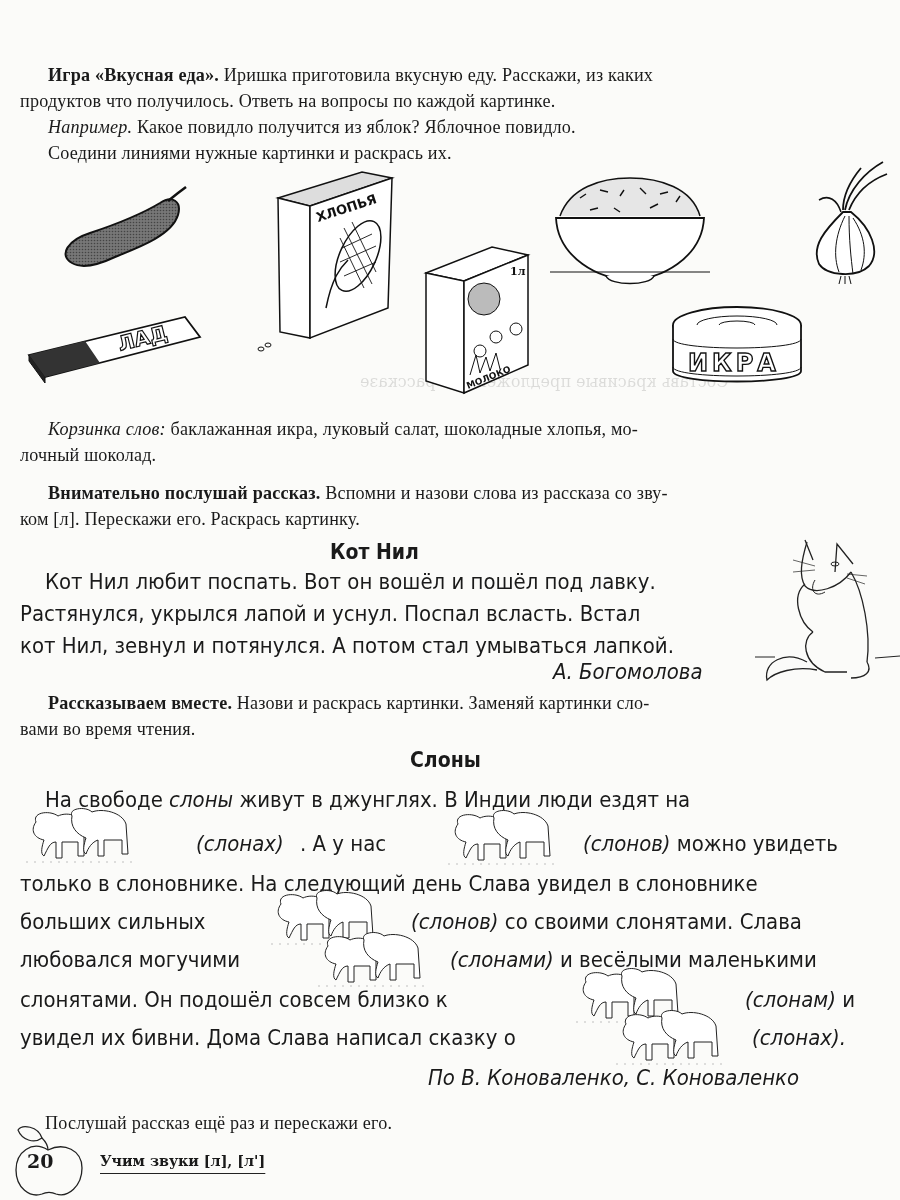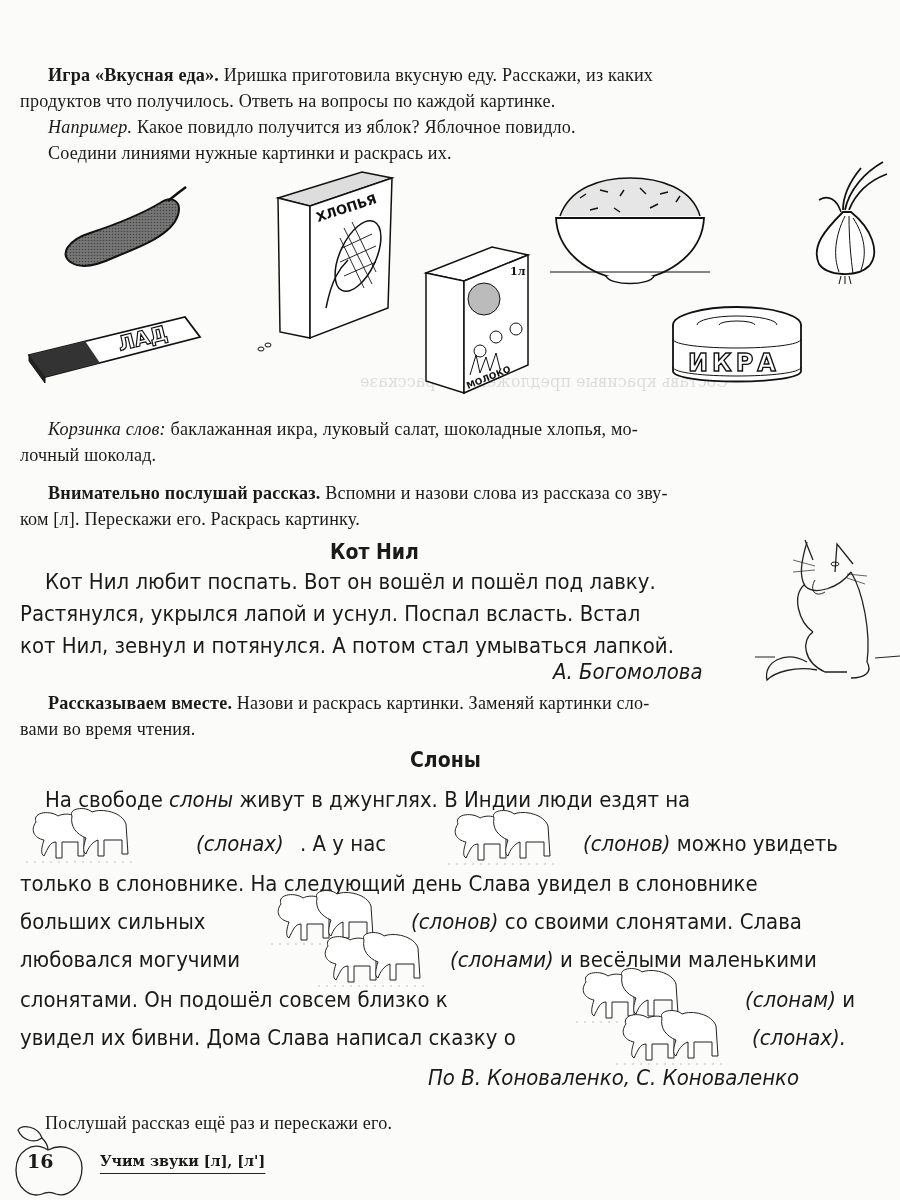--- a/index.html
+++ b/index.html
@@ -186,14 +186,14 @@
     <use href="#el"></use>
   </svg>
 
 <div class="abs p" style="left:45px;top:1110px;">Послушай рассказ ещё раз и перескажи его.</div>
 
 <svg class="abs" style="left:12px;top:1122px;" width="80" height="78" viewBox="0 0 80 78">
   <path d="M6,8 C10,2 26,4 30,16 C22,22 10,18 6,8Z" fill="none" stroke="#222" stroke-width="1.2"></path>
   <path d="M30,16 C34,20 36,24 36,28" fill="none" stroke="#222" stroke-width="1.2"></path>
   <path d="M36,28 C20,18 4,30 4,48 C4,66 18,76 30,72 C34,70 40,70 44,72 C56,76 70,64 70,46 C70,28 52,20 36,28Z" fill="none" stroke="#222" stroke-width="1.3"></path>
 </svg>
-<div class="abs serif b" style="left:27px;top:1150px;font-size:19px;">16</div>
+<div class="abs serif b" style="left:27px;top:1150px;font-size:19px;">20</div>
 <div class="abs serif b" style="left:100px;top:1152px;font-size:15px;border-bottom:1.5px solid #222;padding-bottom:3px;transform:scaleX(0.95);transform-origin:left top;">Учим звуки [л], [л']</div>
 
 </body></html>

